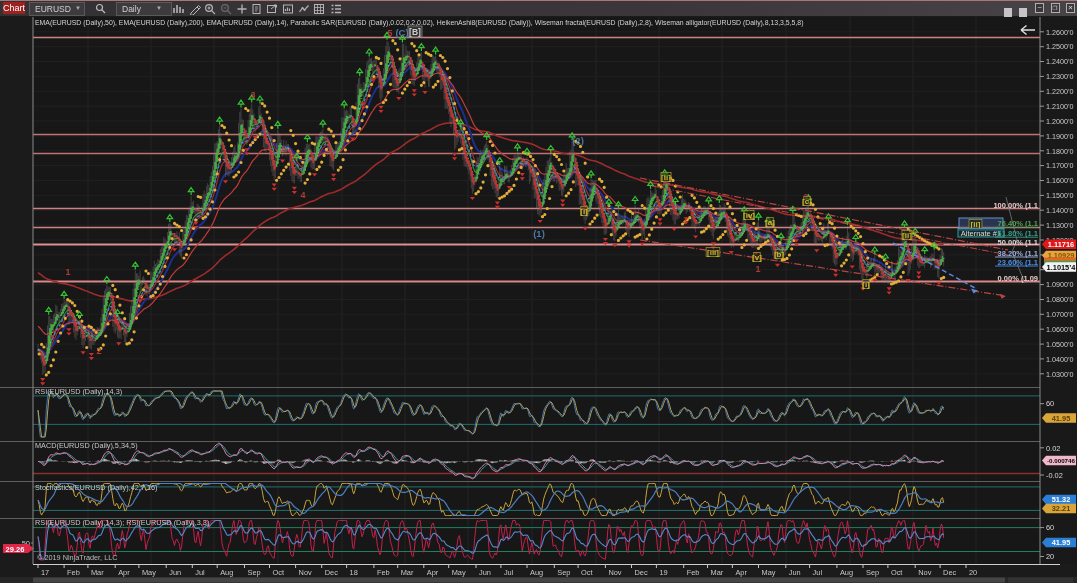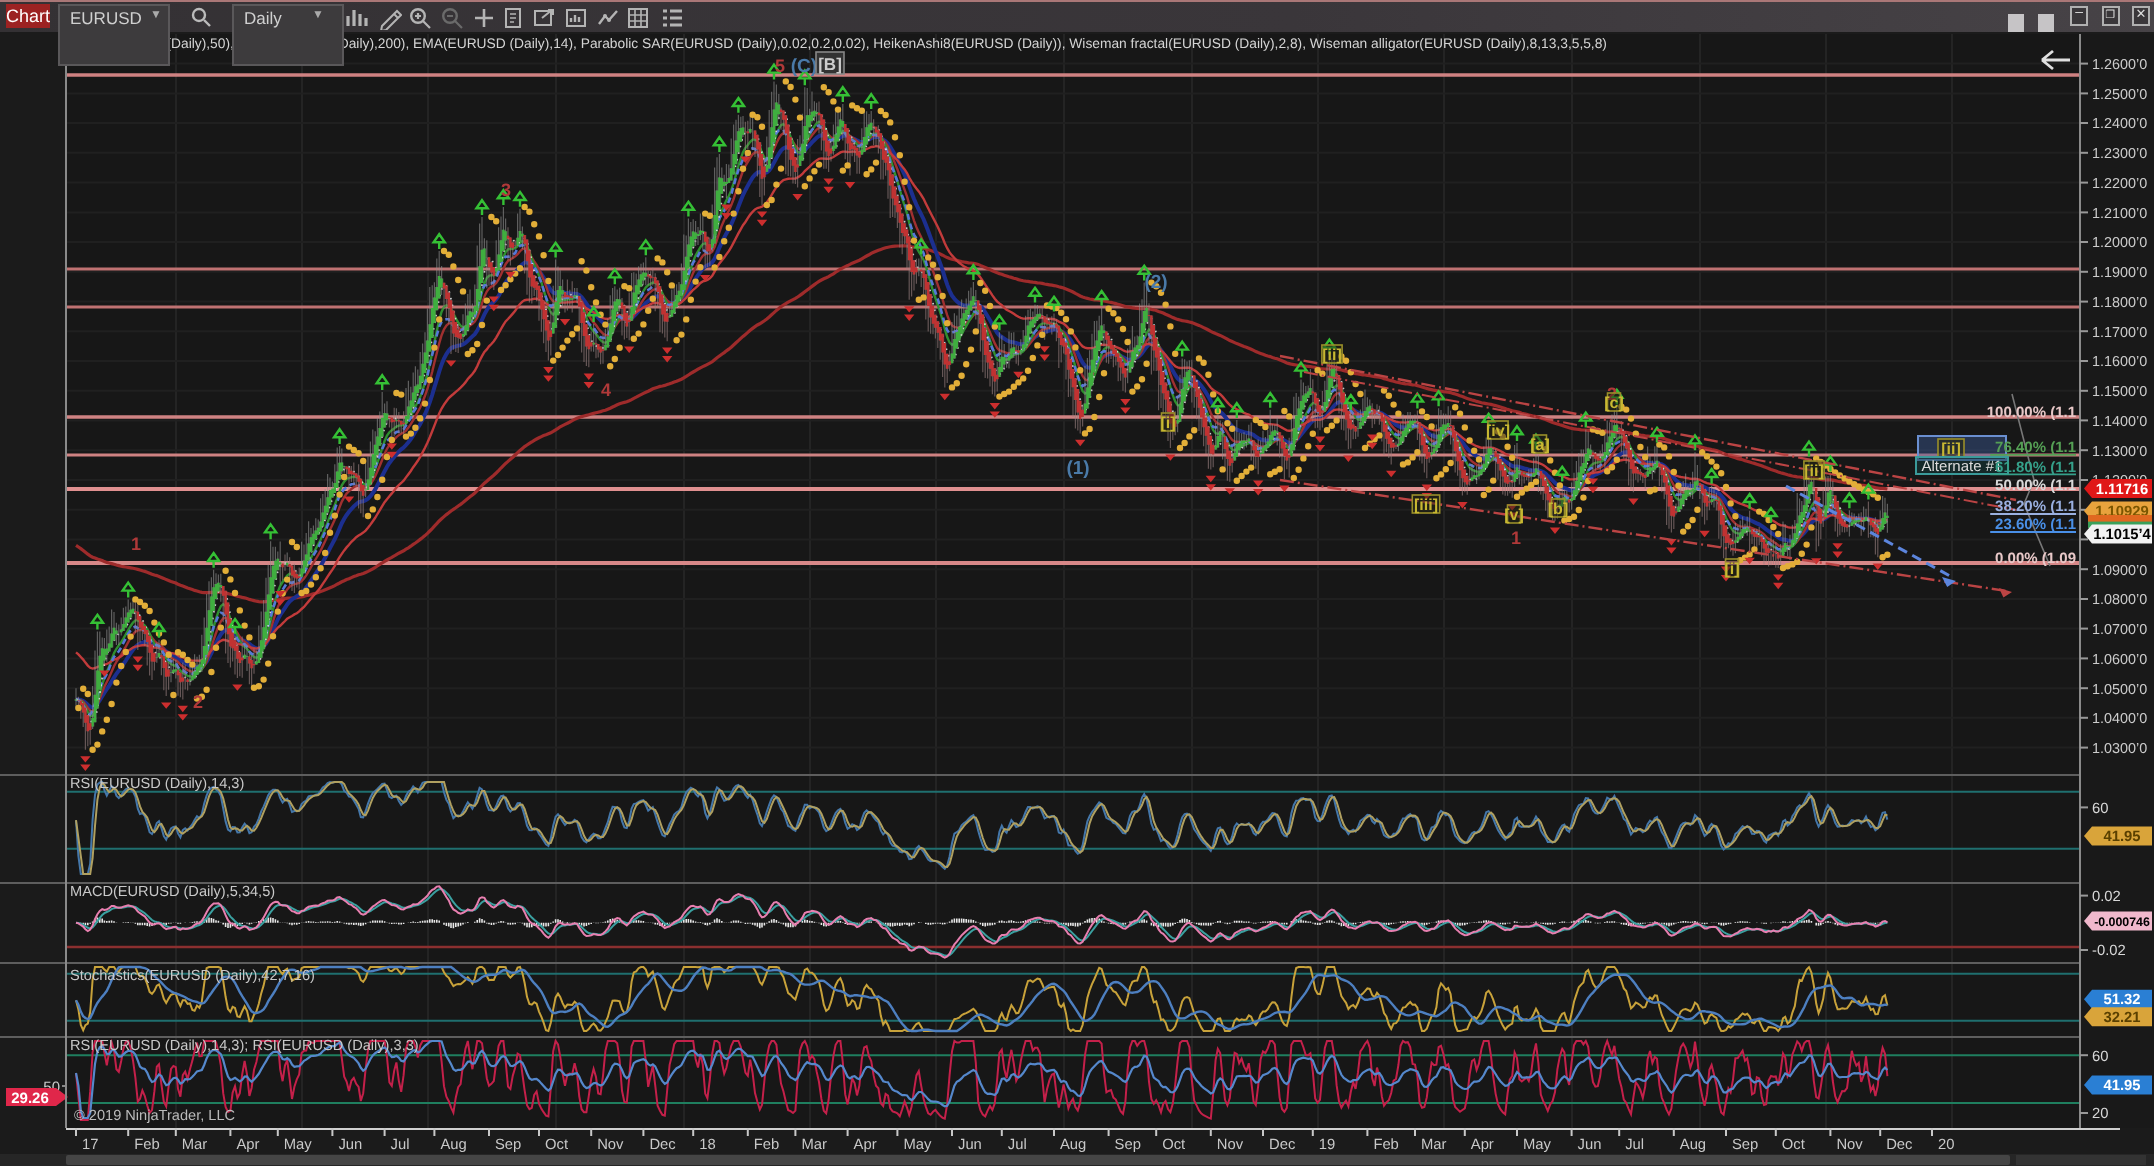--- a/index.html
+++ b/index.html
@@ -5,21 +5,21 @@
 body { -webkit-font-smoothing: antialiased; }
 * { margin:0; padding:0; box-sizing:border-box; }
 html,body { width:1077px; height:583px; overflow:hidden; background:#1b1b1b; }
 body { font-family:"Liberation Sans", sans-serif; position:relative; }
 #win { position:absolute; left:0; top:0; width:1077px; height:583px; background:#1b1b1b; }
 #topbar { position:absolute; left:0; top:0; width:1077px; height:16px;
   background:linear-gradient(90deg,#343134 0%,#3a363a 60%,#474347 100%);
   border-top:1px solid #a77; z-index:5; }
 .tab { position:absolute; left:3px; top:1px; width:22px; height:12px; background:#9c2222;
   color:#fff; font-size:9px; line-height:12px; text-align:center; }
-.dd { position:absolute; top:1px; height:31px; background:#3d3b3d; border:1px solid #5a585a;
+.dd { position:absolute; top:1px; height:14px; background:#3d3b3d; border:1px solid #5a585a;
   color:#d0d0d0; font-size:8.5px; line-height:12px; padding-left:5px; }
 .chev { position:absolute; top:4px; color:#aaa; font-size:6px; }
 .ticon { position:absolute; top:2px; }
 #winbtns { position:absolute; right:2px; top:2px; height:11px; z-index:6; }
 #indline { position:absolute; left:35px; top:19px; width:990px; color:#d4d4d4;
   font-size:6.9px; z-index:4; white-space:nowrap; letter-spacing:0px; }
 svg text { font-family:"Liberation Sans", sans-serif; }
 </style>
 </head>
 <body>

